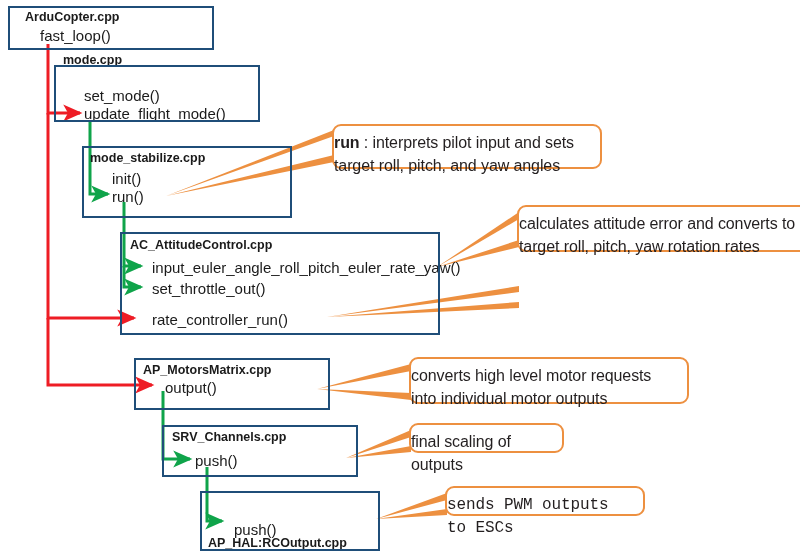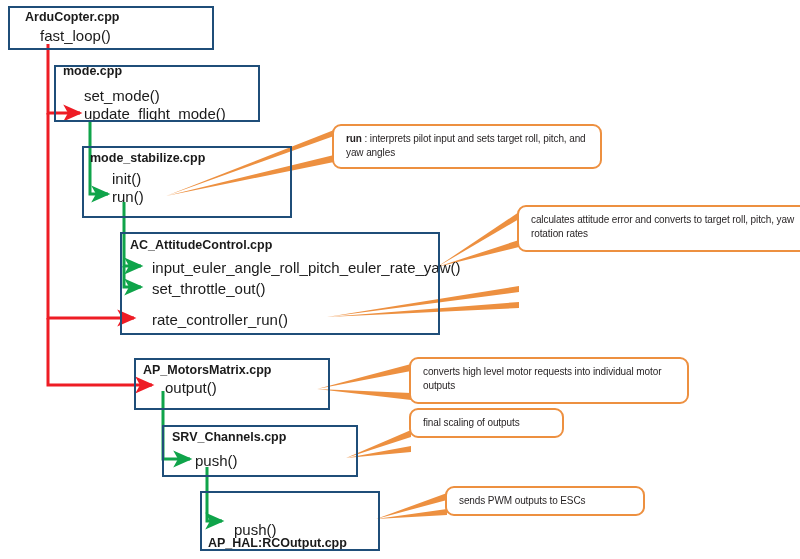--- a/index.html
+++ b/index.html
@@ -43,22 +43,22 @@
     color: #1a1a1a;
     white-space: nowrap;
   }
   .callout {
     position: absolute;
     box-sizing: border-box;
     border: 2px solid #ED9040;
     border-radius: 9px;
     background: #ffffff;
     z-index: 4;
-    padding: 6px 10px 6px 12px;
-    font-size: 10px;
+    padding: 6px 10px 6px 0;
+    font-size: 16px;
     color: #231f20;
     line-height: 1.42;
     letter-spacing: -0.1px;
   }
   .callout b {
     font-weight: bold;
   }
 </style>
 </head>
 <body>
@@ -103,21 +103,21 @@
       <path d="M376,519 L447,493 L447,500 Z"></path>
       <path d="M376,519 L447,509 L447,515 Z"></path>
     </g>
   </svg>
 
   <div class="node" style="left:8px; top:6px; width:206px; height:44px;"></div>
   <div class="node-title" style="left:18px; top:10px;margin-left:7px;">ArduCopter.cpp</div>
   <div class="node-method" style="left:40px; top:27px;">fast_loop()</div>
 
   <div class="node" style="left:54px; top:65px; width:206px; height:57px;"></div>
-  <div class="node-title" style="left:63px; top:64px;">mode.cpp</div>
+  <div class="node-title" style="left:63px; top:53px;">mode.cpp</div>
   <div class="node-method" style="left:84px; top:87px;">set_mode()</div>
   <div class="node-method" style="left:84px; top:105px;">update_flight_mode()</div>
 
   <div class="node" style="left:82px; top:146px; width:210px; height:72px;"></div>
   <div class="node-title" style="left:90px; top:151px;">mode_stabilize.cpp</div>
   <div class="node-method" style="left:112px; top:170px;">init()</div>
   <div class="node-method" style="left:112px; top:188px;">run()</div>
 
   <div class="node" style="left:120px; top:232px; width:320px; height:103px;"></div>
   <div class="node-title" style="left:130px; top:238px;">AC_AttitudeControl.cpp</div>
@@ -143,21 +143,21 @@
 
   <div class="callout" style="left:517px; top:205px; width:308px; height:47px;">
     <span>calculates attitude error and converts to target roll, pitch, yaw rotation rates</span>
   </div>
 
 
   <div class="callout" style="left:409px; top:357px; width:280px; height:47px;">
     <span>converts high level motor requests into individual motor outputs</span>
   </div>
 
-  <div class="callout" style="left:409px; top:408px; width:155px; height:30px;">
+  <div class="callout" style="left:409px; top:423px; width:155px; height:30px;">
     <span>final scaling of outputs</span>
   </div>
 
-  <div class="callout" style="left:445px; top:486px; width:200px; height:30px;">
+  <div class="callout" style="left:445px; top:486px; width:200px; height:30px;font-family:Liberation Mono, monospace;">
     <span>sends PWM outputs to ESCs</span>
   </div>
 
 </div>
 
 </body></html>

